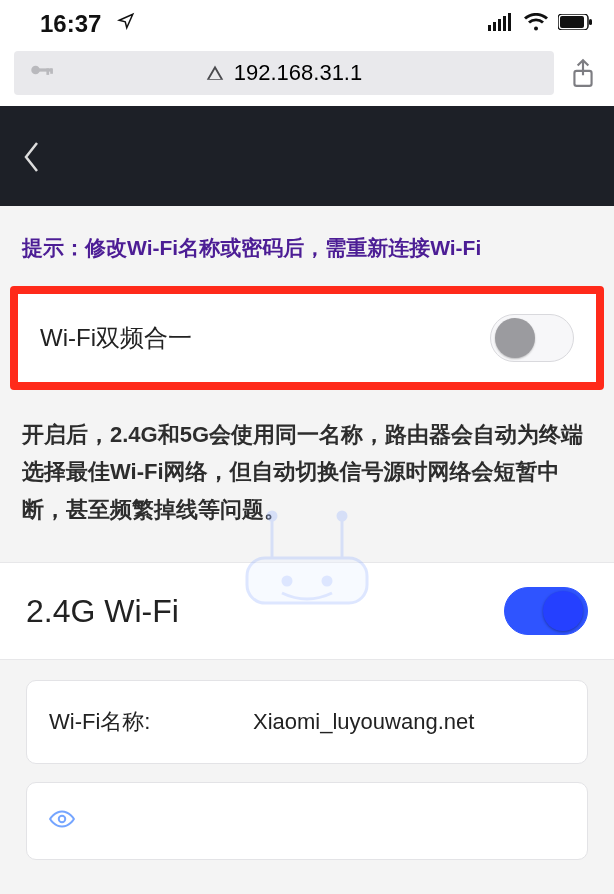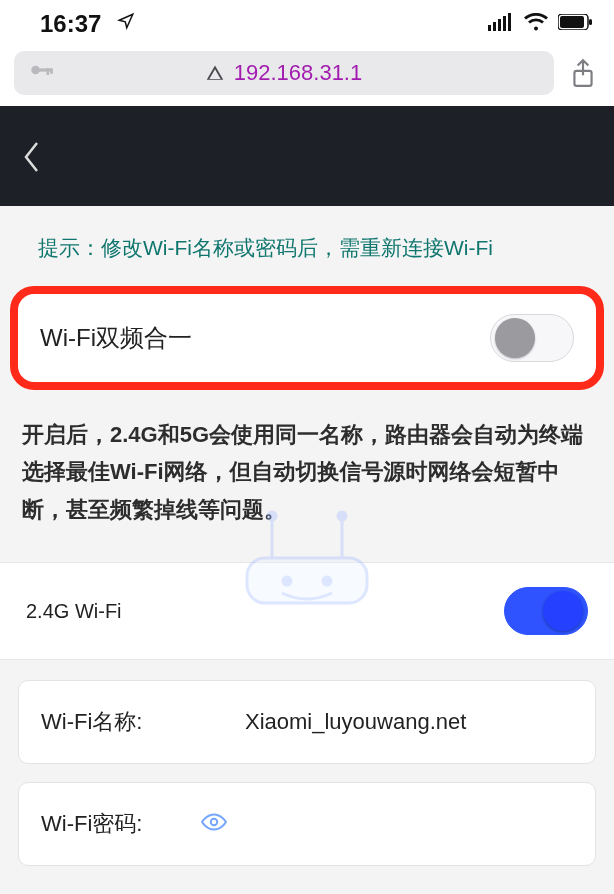--- a/index.html
+++ b/index.html
@@ -7,54 +7,54 @@
   .screen { width: 614px; height: 894px; position: relative; overflow: hidden; background: #f4f4f4; }
 
   
   .status-bar { height: 48px; display: flex; align-items: center; justify-content: space-between; padding: 0 22px 0 40px; background: #fff; }
   .status-left { font-size: 24px; font-weight: 600; display: flex; align-items: center; gap: 16px; }
   .status-right { display: flex; align-items: center; gap: 10px; }
   .nav-arrow { font-size: 18px; transform: translateY(-1px); }
 
   
   .browser-bar { height: 58px; display: flex; align-items: center; padding: 0 14px 8px 14px; gap: 12px; background: #fff; }
-  .addr-pill { flex: 1; background: #e9e9ec; border-radius: 10px; height: 44px; display: flex; align-items: center; justify-content: center; gap: 10px; color: #a21caf; font-size: 22px; font-weight: 500; position: relative; }
+  .addr-pill { flex: 1; background: #e9e9ec; border-radius: 4px; height: 44px; display: flex; align-items: center; justify-content: center; gap: 10px; color: #000000; font-size: 22px; font-weight: 500; position: relative; }
   .key-icon { position: absolute; left: 14px; color: #b9b9bd; font-size: 22px; }
   .share-icon { width: 34px; color: #7d7d82; display: flex; align-items: center; justify-content: center; }
 
   
   .page-header { background: #1d2027; height: 100px; display: flex; align-items: center; justify-content: center; position: relative; color: #fff; }
   .back-chevron { position: absolute; left: 22px; top: 34px; color: #ddd; }
   .page-title { font-size: 28px; letter-spacing: 1px; }
 
   
-  .hint-row { padding: 28px 22px 24px 38px; font-size: 21px; color: #0f766e; background: #f4f4f4; }
+  .hint-row { padding: 28px 22px 24px 22px; font-size: 21px; color: #4c1d95; background: #f4f4f4; font-weight: bold; }
 
   
   .hl-wrap { padding: 0 10px; }
-  .hl-box { border: 8px solid #ff2a1a; border-radius: 24px; background: #fff; padding: 20px 22px 20px 22px; display: flex; align-items: center; justify-content: space-between; }
+  .hl-box { border: 8px solid #ff2a1a; border-radius: 4px; background: #fff; padding: 20px 22px 20px 22px; display: flex; align-items: center; justify-content: space-between; }
   .hl-label { font-size: 24px; color: #222; }
   .toggle { width: 84px; height: 48px; border-radius: 26px; position: relative; }
   .toggle.off { background: #f7f7f9; border: 1px solid #d9d9dd; }
   .toggle.on  { background: #2f54ff; border: 1px solid #2f54ff; }
   .knob { position: absolute; width: 40px; height: 40px; border-radius: 50%; top: 3px; box-shadow: 0 1px 2px rgba(0,0,0,.25); }
   .toggle.off .knob { left: 4px; background: #9b9b9f; }
   .toggle.on  .knob { right: 4px; background: #2540ff; box-shadow: 0 1px 3px rgba(0,0,0,.35); }
 
   
   .desc { padding: 26px 22px 34px 22px; font-size: 22px; line-height: 1.7; color: #2d2d2d; background: #f4f4f4; font-weight: bold; }
 
   
   .band-row { background: #fff; padding: 24px 26px; display: flex; align-items: center; justify-content: space-between; border-top: 1px solid #e7e7e9; border-bottom: 1px solid #e7e7e9; }
-  .band-label { font-size: 20px; color: #222; }
+  .band-label { font-size: 32px; color: #222; }
 
   .gap { height: 20px; background: #f4f4f4; }
 
   
-  .field-list { padding: 0 18px; }
+  .field-list { padding: 0 26px; }
   .field-card { background: #fff; border: 1px solid #e3e3e6; border-radius: 10px; padding: 26px 22px; display: flex; align-items: center; margin-bottom: 18px; }
   .field-label { width: 160px; font-size: 22px; color: #222; }
   .field-value { flex: 1; font-size: 22px; color: #222; margin-left: 44px; }
   .eye { color: #3b7fff; opacity: .7; }
 
   
   .router-wm { position: absolute; left: 232px; top: 508px; opacity: .35; pointer-events: none; }
 
 </style>
 </head>
@@ -163,21 +163,20 @@
   </div>
 
   <div class="gap"></div>
 
   <div class="field-list">
     <div class="field-card">
       <span class="field-label">Wi-Fi名称:</span>
       <span class="field-value">Xiaomi_luyouwang.net</span>
     </div>
     <div class="field-card">
-      <span class="field-label">Wi-Fi密码:</span>
       <span class="eye">
         <svg width="26" height="20" viewBox="0 0 24 18" fill="none" stroke="#3b7fff" stroke-width="1.8">
             <path d="M1 9s4-7 11-7 11 7 11 7-4 7-11 7S1 9 1 9z"></path>
             <circle cx="12" cy="9" r="3"></circle>
           </svg>
       </span>
     </div>
   </div>
 
 </div>

